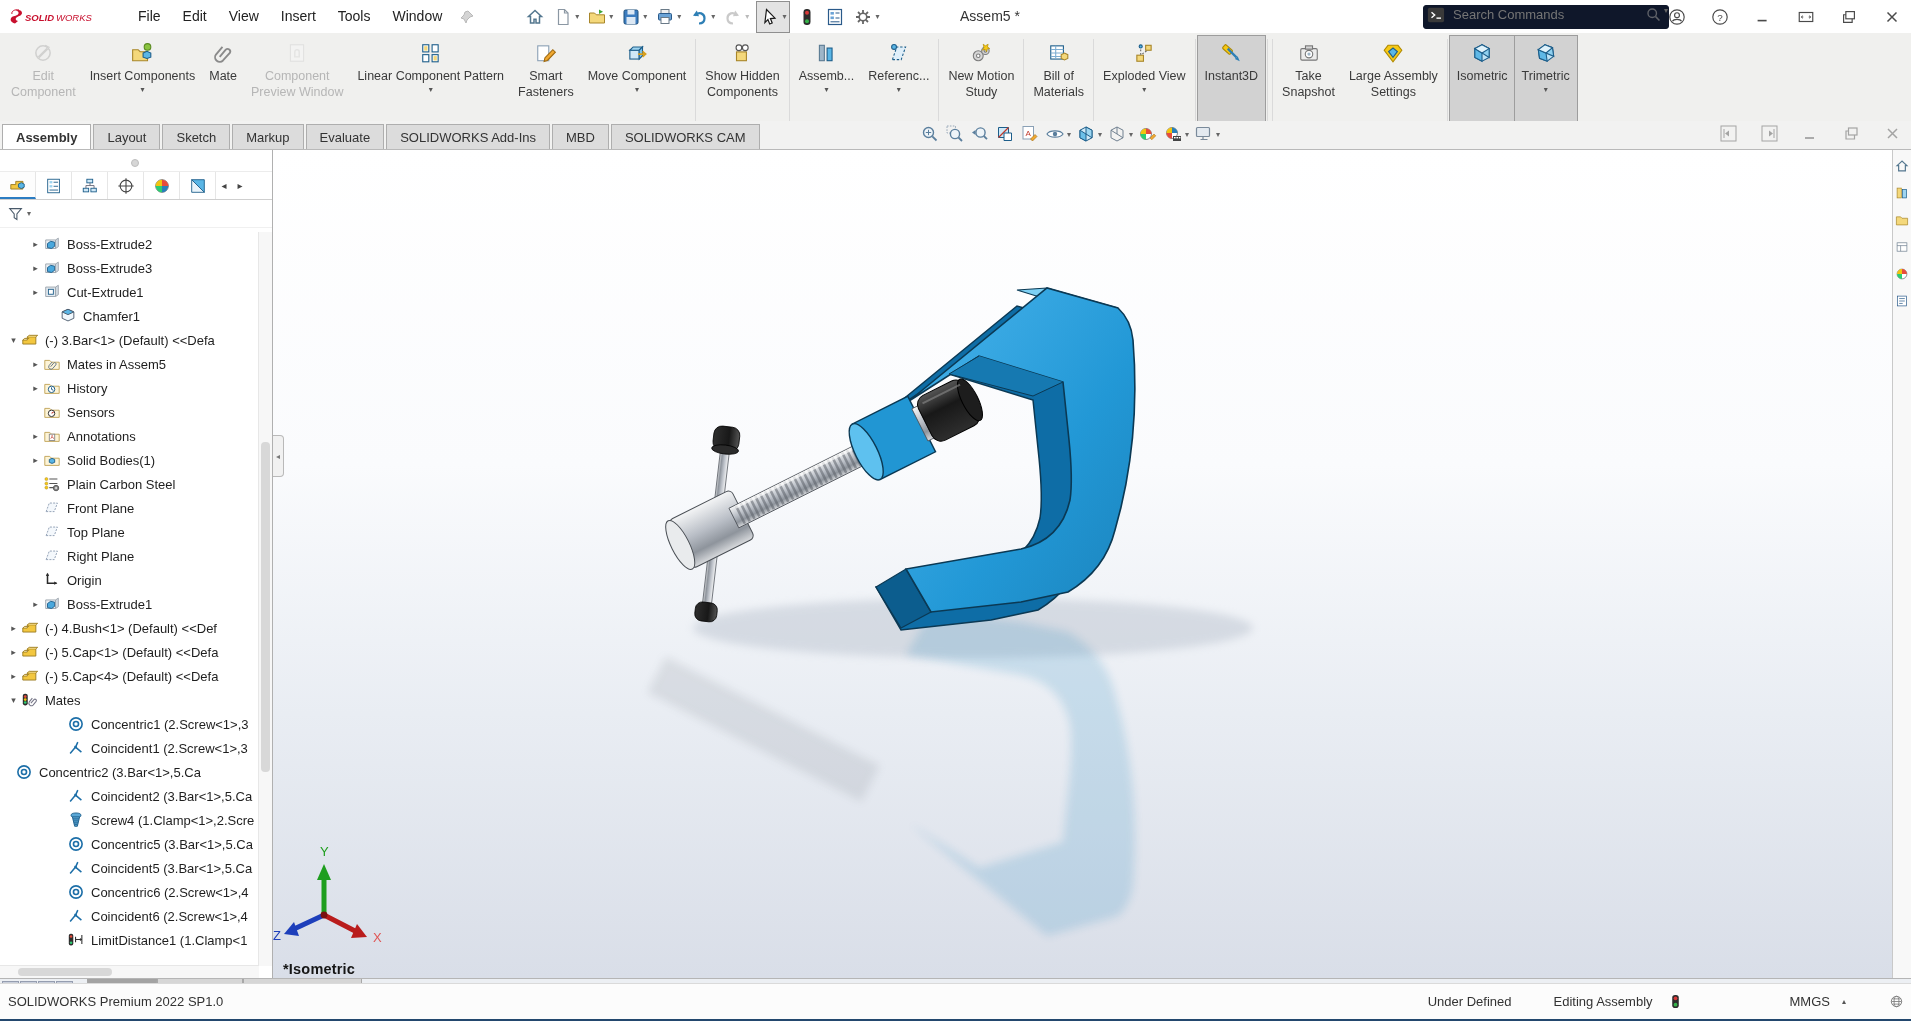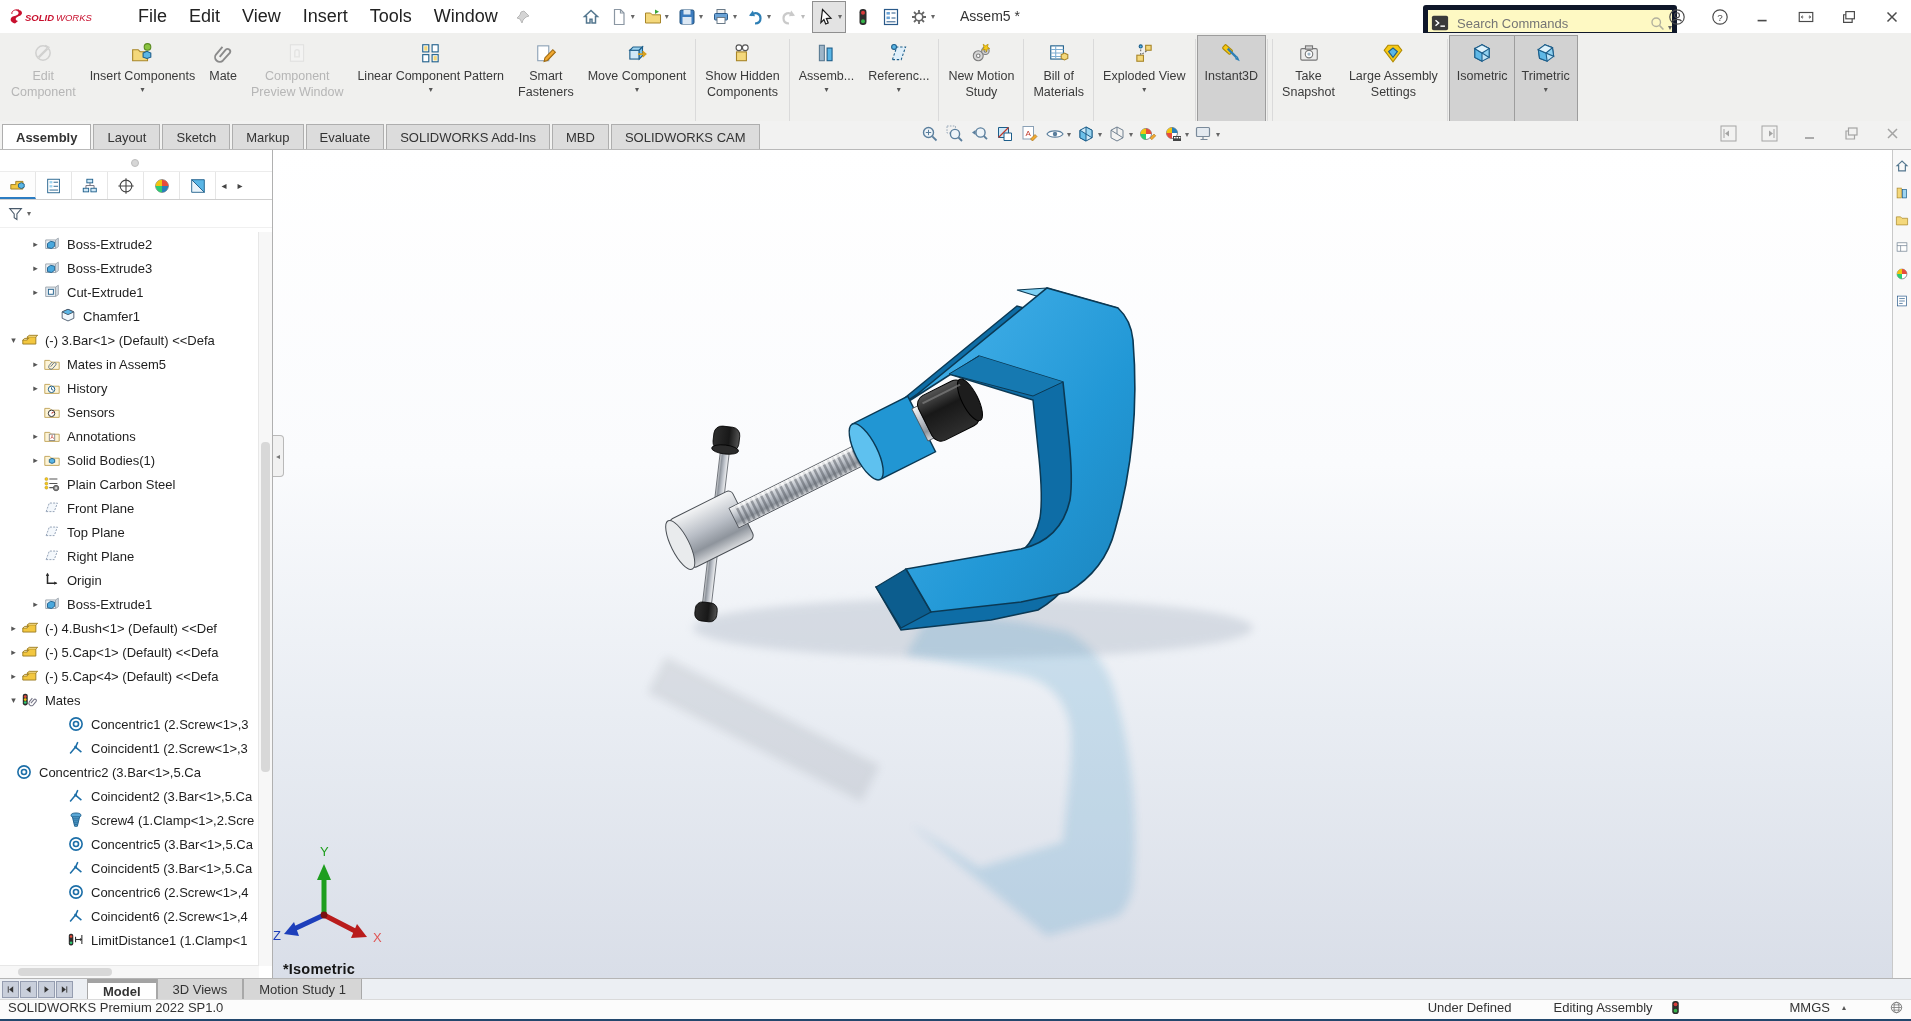--- a/index.html
+++ b/index.html
@@ -5,31 +5,31 @@
   html,body{margin:0;padding:0}
   body{width:1911px;height:1021px;position:relative;overflow:hidden;background:#fff;
        font-family:"Liberation Sans",sans-serif;-webkit-font-smoothing:antialiased;color:#222}
   .ic{display:inline-block;vertical-align:middle}
   .ic svg{width:100%;height:100%;display:block}
 
   
   .menubar{position:absolute;top:0;left:0;right:0;height:33px;background:#fff;display:flex;align-items:center}
   .logo{display:flex;align-items:flex-end;margin-left:8px;width:105px;height:22px}
   .menus{display:flex;margin-left:14px}
-  .menu-item{padding:0 11px;font-size:18px;color:#222;line-height:33px;cursor:default}
+  .menu-item{padding:0 11px;font-size:14px;color:#222;line-height:33px;cursor:default}
   .pin{width:16px;height:16px;margin-left:6px;opacity:.6}
   .qt{display:flex;align-items:center;margin-left:46px}
   .tool{display:flex;align-items:center;padding:0 4px;height:28px}
   .tool .ic{width:20px;height:20px}
   .tool.boxed{background:#e3e3e3;border:1px solid #8f8f8f;padding:1px 3px;margin:0 3px}
   .tool.disabled{filter:grayscale(1) opacity(.45)}
   .dd{font-size:8px;color:#666;margin-left:2px}
   .doc-title{position:absolute;left:905px;top:0;width:170px;text-align:center;font-size:14px;color:#333;line-height:33px}
-  .search{position:absolute;left:1423px;top:5px;width:244px;height:22px;border:5px solid #0f172a;border-radius:3px;
-          display:flex;align-items:flex-end;background:#fef9c3}
+  .search{position:absolute;left:1423px;top:5px;width:244px;height:22px;border:1px solid #0f172a;border-radius:3px;
+          display:flex;align-items:flex-start;background:#0f172a}
   .search .prompt{width:20px;height:18px;margin:0 5px 0 2px}
   .search input{border:none;outline:none;flex:1;font-size:13px;color:#888;font-family:"Liberation Sans",sans-serif;background:transparent}
   .search .mag{width:17px;height:17px;opacity:.65}
   .winctl{position:absolute;right:10px;top:0;height:33px;display:flex;align-items:center;gap:25px}
   .winctl .ic{width:18px;height:18px}
 
   
   .ribbon{position:absolute;top:33px;left:0;right:0;height:88px;background:#f0f0ee;border-bottom:1px solid #cfcfcf;
           display:flex;align-items:stretch;padding:3px 0 0 4px}
   .rbtn{display:flex;flex-direction:column;align-items:center;justify-content:flex-start;
@@ -88,21 +88,21 @@
   .sheetbar{position:absolute;left:0;right:0;bottom:21px;height:21px;background:#eceff3;border-top:1px solid #b5b5b5;display:flex;align-items:stretch}
   .snav{display:flex;align-items:center;padding-left:2px;gap:1px}
   .snav .nbtn{width:15px;height:15px;background:#c9cfdb;border:1px solid #959db0;display:flex;align-items:center;justify-content:center}
   .snav .ic{width:9px;height:9px}
   .stabs{display:flex;margin-left:14px}
   .stab{padding:0 15px;font-size:13px;display:flex;align-items:center;background:#d6d6d6;border-right:1px solid #a8a8a8;border-left:1px solid #a8a8a8;color:#333;cursor:default}
   .stab.active{background:#fff;font-weight:bold;border-top:4px solid #a3a3a3}
 
   
   .statusbar{position:absolute;left:0;right:0;bottom:0;height:19px;background:#fcfcfc;border-top:1px solid #dadada;
-             border-bottom:2px solid #23486e;display:flex;align-items:flex-start;font-size:13px;color:#333;padding:0 8px}
+             border-bottom:2px solid #23486e;display:flex;align-items:center;font-size:13px;color:#333;padding:8px 8px}
   .statusbar .left{flex:0 0 auto}
   .statusbar .right{margin-left:auto;display:flex;align-items:center}
   .statusbar .ic{width:13px;height:15px}
   .sb-gap1{margin-right:42px}.sb-gap2{margin-right:16px}.sb-gap3{margin-right:108px}.sb-caret{font-size:8px;color:#555;margin:0 44px 0 12px}
 </style>
 </head>
 <body>
 
 <div class="menubar">
   <span class="logo ic">

